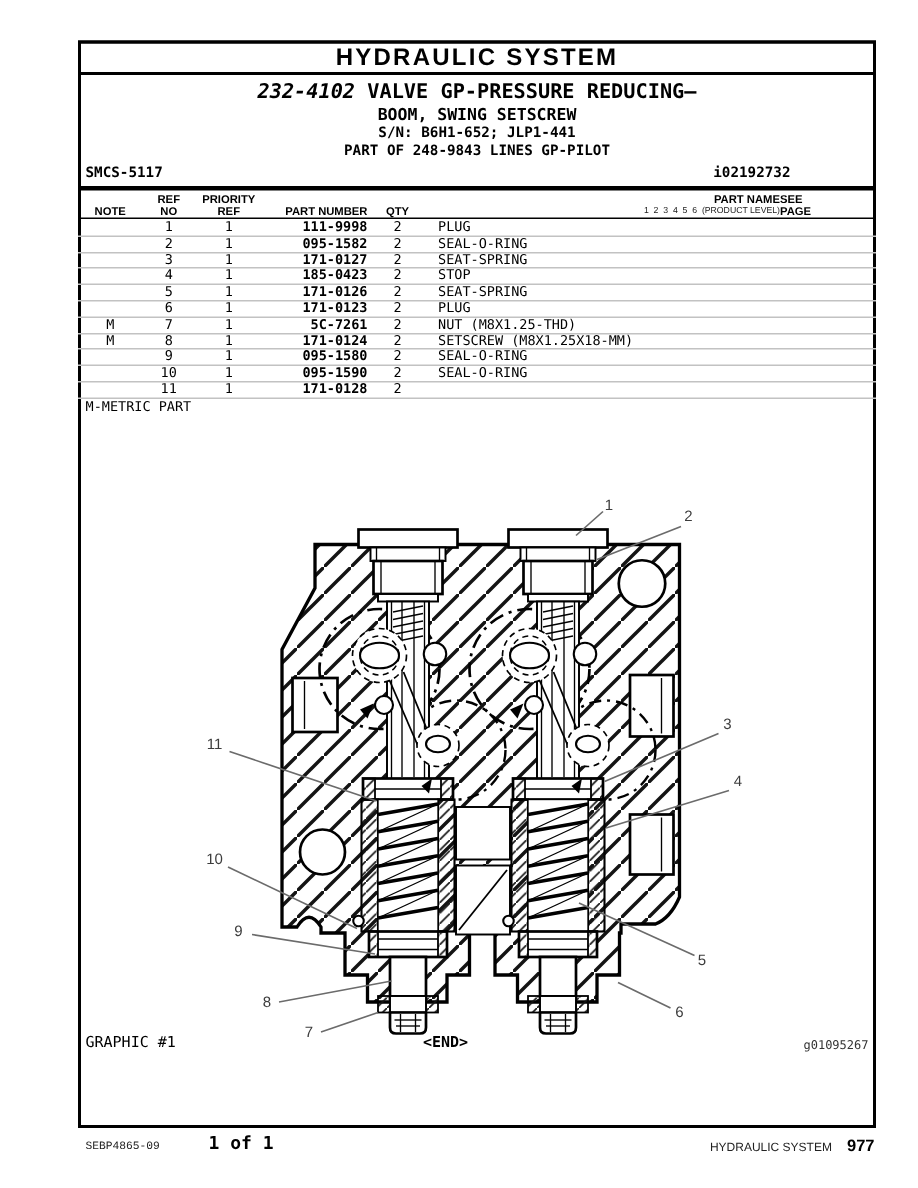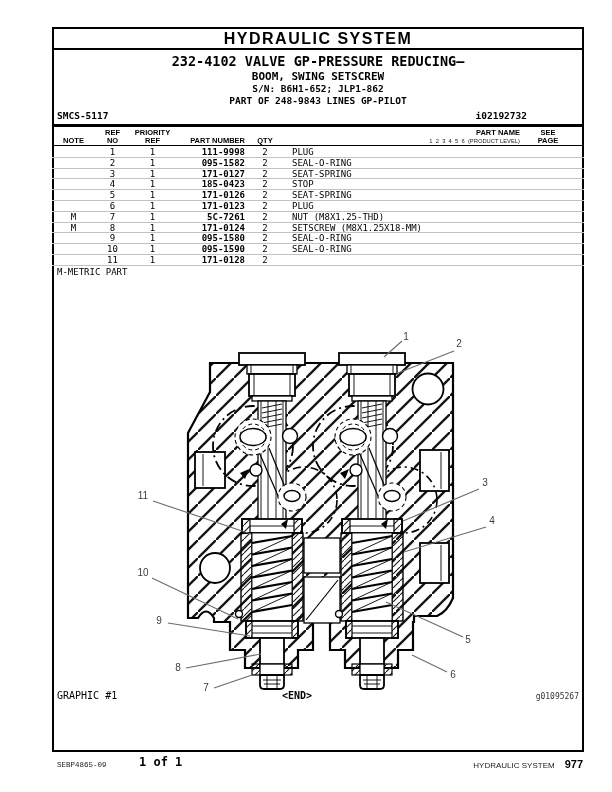--- a/index.html
+++ b/index.html
@@ -6,21 +6,21 @@
   .page{position:relative;width:612px;height:792px;background:#fff;overflow:hidden;
         font-family:"DejaVu Sans Mono","Liberation Mono",monospace;color:#000}
   .abs{position:absolute}
   .bbox{left:52px;top:27px;width:532px;height:725px;border:2px solid #000;box-sizing:border-box}
   .titlebar{left:52px;top:27px;width:532px;height:23px;border:2px solid #000;box-sizing:border-box;
             display:flex;align-items:center;justify-content:center}
   .titlebar span{font-family:"Liberation Sans","DejaVu Sans",sans-serif;font-weight:bold;
                  font-size:16px;letter-spacing:1.5px}
   .cline{left:52px;width:532px;text-align:center;white-space:pre}
   .l1{top:53px;font-size:13.5px;font-weight:bold}
-  .l1 .num{}
+  .l1 .num{font-style:italic}
   .l2{top:70px;font-size:11px;font-weight:bold}
   .l3{top:83px;font-size:9.5px;font-weight:bold}
   .l4{top:95px;font-size:9.5px;font-weight:bold}
   .smcsrow{left:52px;top:110px;width:480px;display:flex;justify-content:space-between;
            box-sizing:border-box;padding:0 5px;font-size:9.5px;font-weight:bold}
   .rule{left:52px;top:124px;width:532px;height:2.5px;background:#000}
   .thead{left:52px;top:128px;width:532px;height:17px;display:grid;
          grid-template-columns:43px 35px 45px 73px 34px 238px 64px;align-items:end;
          border-bottom:1.5px solid #000;box-sizing:content-box;
          font-family:"Liberation Sans","DejaVu Sans",sans-serif;font-weight:bold;font-size:7.5px;line-height:8px}
@@ -69,21 +69,21 @@
 <div class="page">
 
   <div class="abs bbox"></div>
 
   <div class="abs titlebar">
     <span>HYDRAULIC SYSTEM</span>
   </div>
 
   <div class="abs cline l1"><span class="num">232-4102</span><span> </span><span>VALVE GP-PRESSURE REDUCING–</span></div>
   <div class="abs cline l2">BOOM, SWING SETSCREW</div>
-  <div class="abs cline l3">S/N: B6H1-652; JLP1-862</div>
+  <div class="abs cline l3">S/N: B6H1-652; JLP1-441</div>
   <div class="abs cline l4">PART OF 248-9843 LINES GP-PILOT</div>
 
   <div class="abs smcsrow">
     <span>SMCS-5117</span>
     <span>i02192732</span>
   </div>
 
   <div class="abs rule"></div>
 
   <div class="abs thead">
@@ -101,21 +101,21 @@
     <div class="cell r">
         <span>PART NUMBER</span>
       </div>
     <div class="cell">
         <span>QTY</span>
       </div>
     <div class="cell l">
         <span>PART NAME</span>
         <span class="sub">1  2  3  4  5  6  (PRODUCT LEVEL)</span>
       </div>
-    <div class="cell pr8" style="align-items:center">
+    <div class="cell pr8" style="align-items:flex-start">
         <span>SEE</span>
         <span>PAGE</span>
       </div>
   </div>
 
   <div class="abs trows">
     <div class="trow">
         <span class="c"></span>
         <span class="c">1</span>
         <span class="c">1</span>

